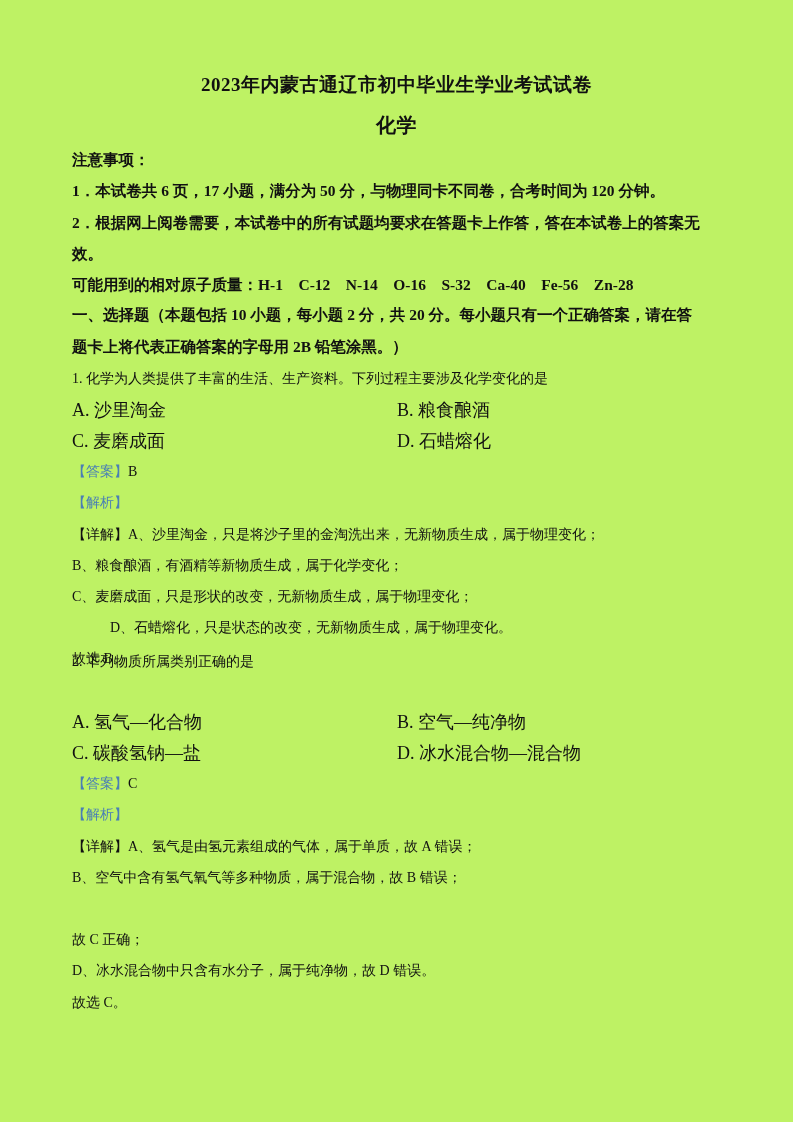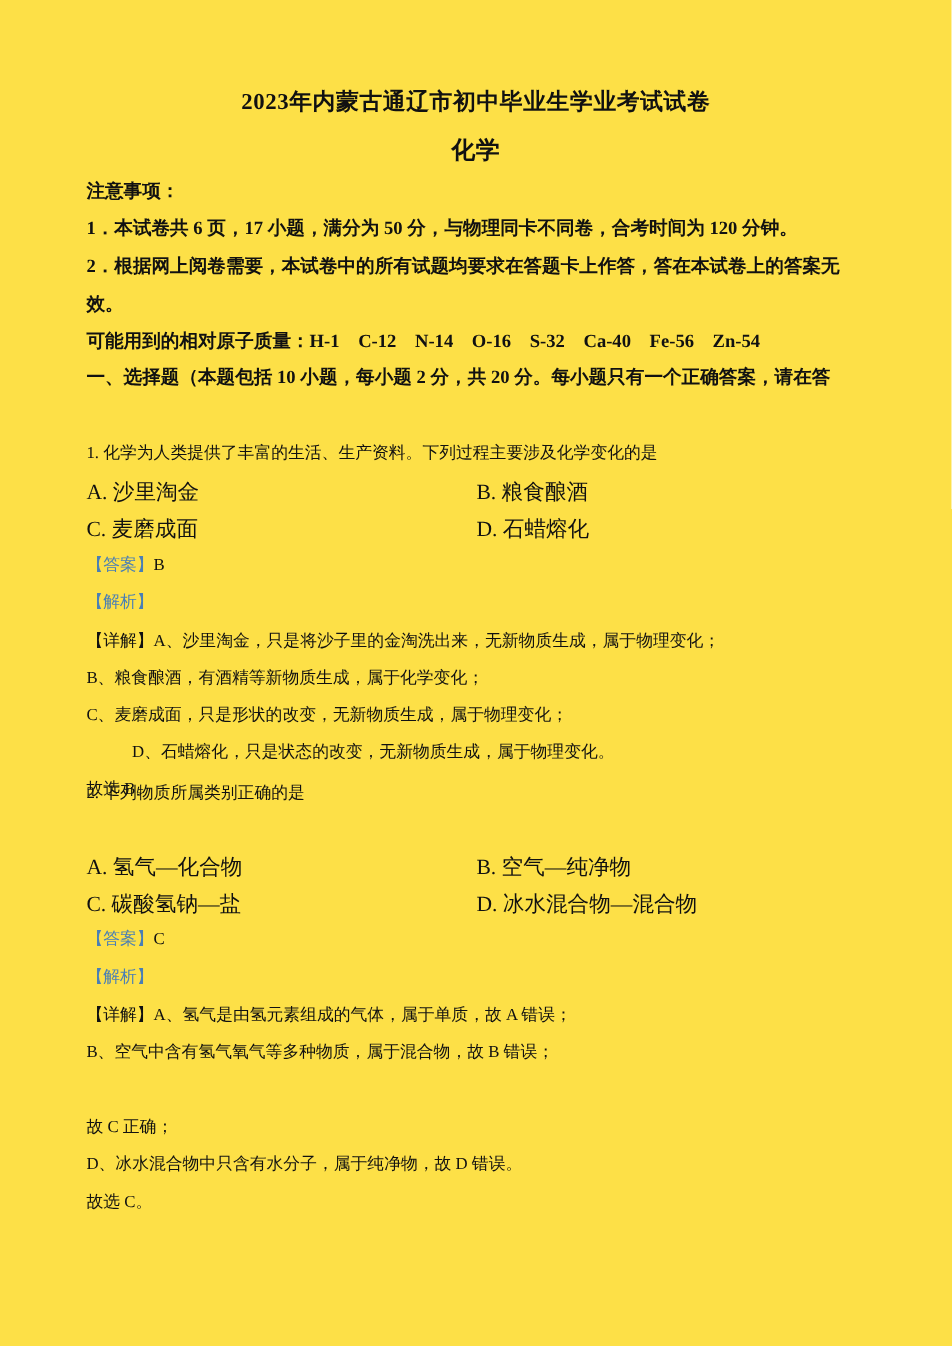--- a/index.html
+++ b/index.html
@@ -12,22 +12,21 @@
       height: 1122px;
       position: relative;
       overflow: hidden;
       font-family: "Liberation Serif", "DejaVu Serif", serif;
       color: #111111;
     }
     .page {
       position: absolute;
       left: 0; top: 0;
       width: 793px; height: 1122px;
-      background: #fde047;
-      text-decoration: underline;
+      background: #bef264;
     }
     .title {
       position: absolute;
       left: 0; width: 793px;
       text-align: center;
       font-weight: bold;
       font-size: 19px;
       letter-spacing: 0.5px;
     }
     .title.main { top: 72px; }
@@ -58,24 +57,25 @@
 
   <div class="title main">2023年内蒙古通辽市初中毕业生学业考试试卷</div>
   <div class="title sub">化学</div>
 
   <div class="line bold" style="top:150px;">注意事项：</div>
   <div class="line bold" style="top:181px;">1．本试卷共 6 页，17 小题，满分为 50 分，与物理同卡不同卷，合考时间为 120 分钟。</div>
   <div class="line bold" style="top:213px;">2．根据网上阅卷需要，本试卷中的所有试题均要求在答题卡上作答，答在本试卷上的答案无</div>
   <div class="line bold" style="top:244px;">效。</div>
 
   <div class="line bold" style="top:275px;">
-    <span>可能用到的相对原子质量：</span><span>H-1</span>&nbsp;&nbsp;&nbsp;&nbsp;<span>C-12</span>&nbsp;&nbsp;&nbsp;&nbsp;<span>N-14</span>&nbsp;&nbsp;&nbsp;&nbsp;<span>O-16</span>&nbsp;&nbsp;&nbsp;&nbsp;<span>S-32</span>&nbsp;&nbsp;&nbsp;&nbsp;<span>Ca-40</span>&nbsp;&nbsp;&nbsp;&nbsp;<span>Fe-56</span>&nbsp;&nbsp;&nbsp;&nbsp;<span>Zn-54</span>
+    <span>可能用到的相对原子质量：</span><span>H-1</span>&nbsp;&nbsp;&nbsp;&nbsp;<span>C-12</span>&nbsp;&nbsp;&nbsp;&nbsp;<span>N-14</span>&nbsp;&nbsp;&nbsp;&nbsp;<span>O-16</span>&nbsp;&nbsp;&nbsp;&nbsp;<span>S-32</span>&nbsp;&nbsp;&nbsp;&nbsp;<span>Ca-40</span>&nbsp;&nbsp;&nbsp;&nbsp;<span>Fe-56</span>&nbsp;&nbsp;&nbsp;&nbsp;<span>Zn-28</span>
   </div>
 
   <div class="line bold" style="top:305px;">一、选择题（本题包括 10 小题，每小题 2 分，共 20 分。每小题只有一个正确答案，请在答</div>
+  <div class="line bold" style="top:337px;">题卡上将代表正确答案的字母用 2B 铅笔涂黑。）</div>
 
   <div class="line" style="top:369px;">1. 化学为人类提供了丰富的生活、生产资料。下列过程主要涉及化学变化的是</div>
   <div class="opt col1" style="top:400px;">A. 沙里淘金</div>
   <div class="opt col2" style="top:400px;">B. 粮食酿酒</div>
   <div class="opt col1" style="top:431px;">C. 麦磨成面</div>
   <div class="opt col2" style="top:431px;">D. 石蜡熔化</div>
 
   <div class="line" style="top:462px; left:72px;">
     <span class="tag">【答案】</span><span>B</span>
   </div>

